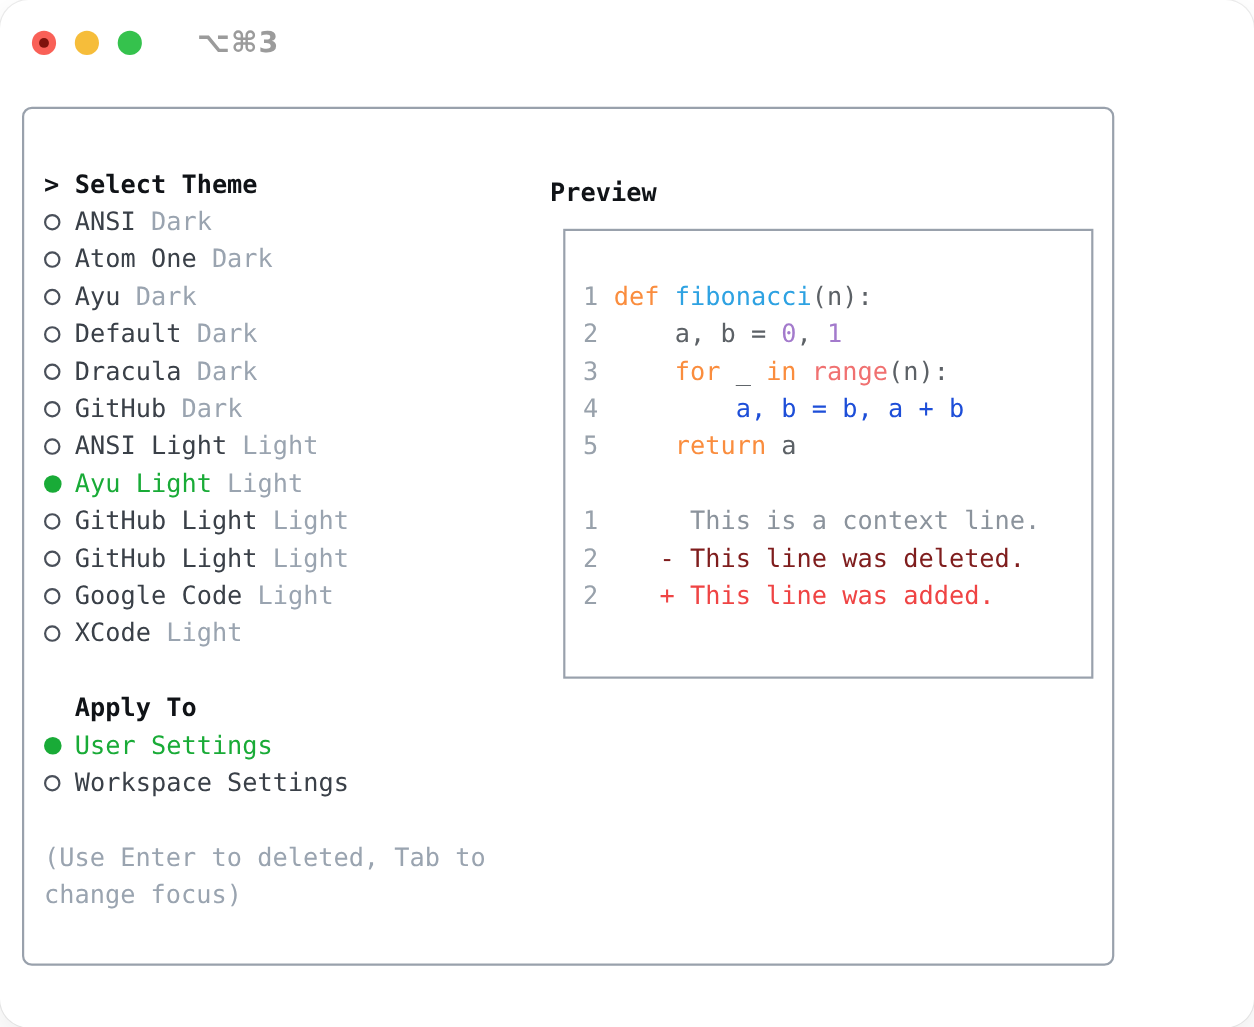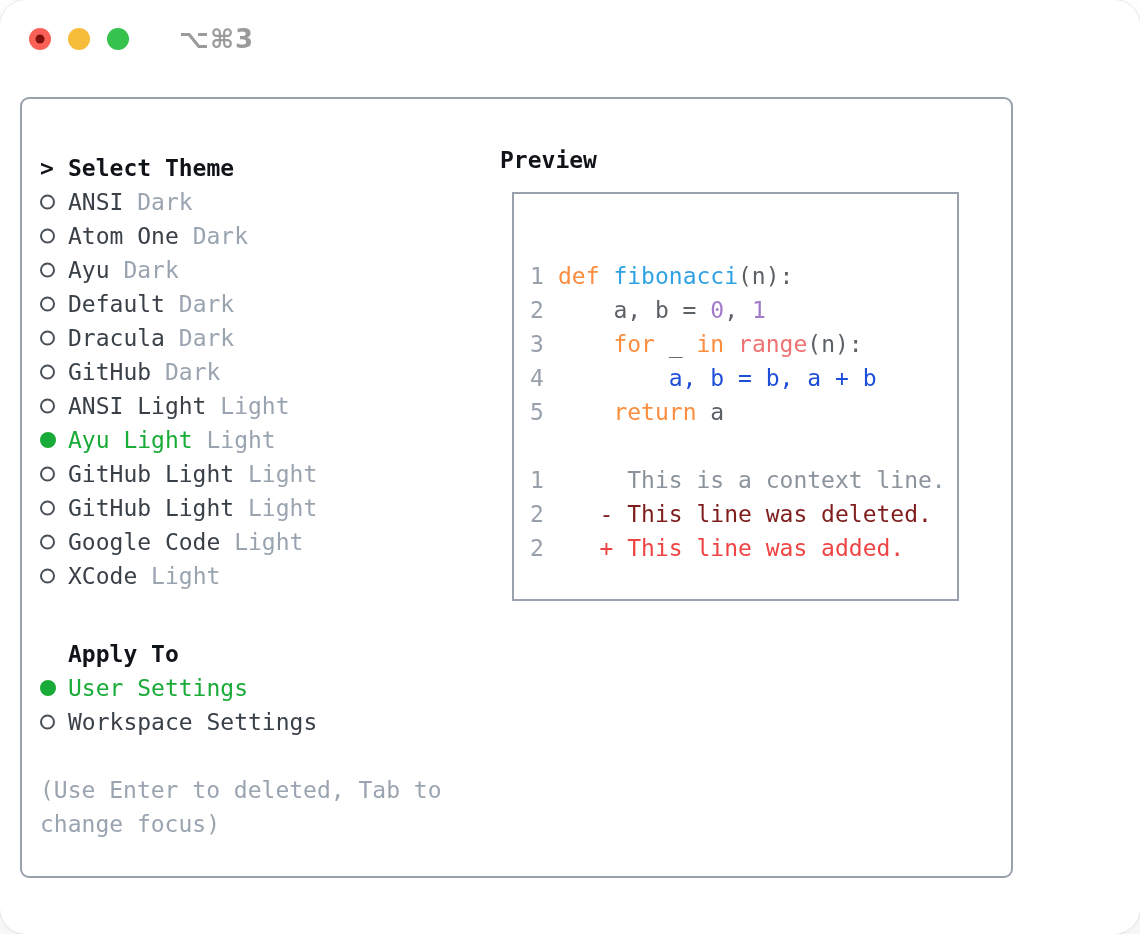--- a/index.html
+++ b/index.html
@@ -49,28 +49,28 @@
     position: absolute; left: 0; top: 50%; transform: translateY(-50%);
     width: 15px; height: 15px; border-radius: 50%;
     border: 2px solid #4a505a; background: transparent;
   }
   .circle.sel { border: none; background: var(--accent-green); width: 16px; height: 16px; }
   .item-label { color: var(--item-text); }
   .item.sel .item-label { color: var(--accent-green); }
   .variant { color: var(--suffix-gray); }
   
   .left-col { position: absolute; left: 18px; top: 52px; width: 460px; }
-  .apply-header { margin-top: 44px; }
+  .apply-header { margin-top: 34px; }
   .hint { margin-top: 34px; color: var(--hint-gray); font-size: 23px; line-height: 34px; white-space: pre; }
   
-  .right-col { position: absolute; left: 478px; top: 44px; width: 500px; }
+  .right-col { position: absolute; left: 478px; top: 60px; width: 500px; }
   .preview-box {
-    margin-top: 15px; margin-left: 12px; width: 447px; height: 409px;
+    margin-top: 15px; margin-left: 12px; width: 482px; height: 409px;
     border: 2px solid var(--panel-border); background: #fff;
-    padding: 65px 0 0 16px; overflow: hidden;
+    padding: 43px 0 0 16px; overflow: hidden;
   }
   .code-row { height: 34px; line-height: 34px; font-size: 23px; white-space: pre; }
   .ln { display: inline-block; width: 28px; color: var(--line-number); }
   .blank-row { height: 34px; }
 </style>
 </head>
 <body>
 
 <div class="window">
 

